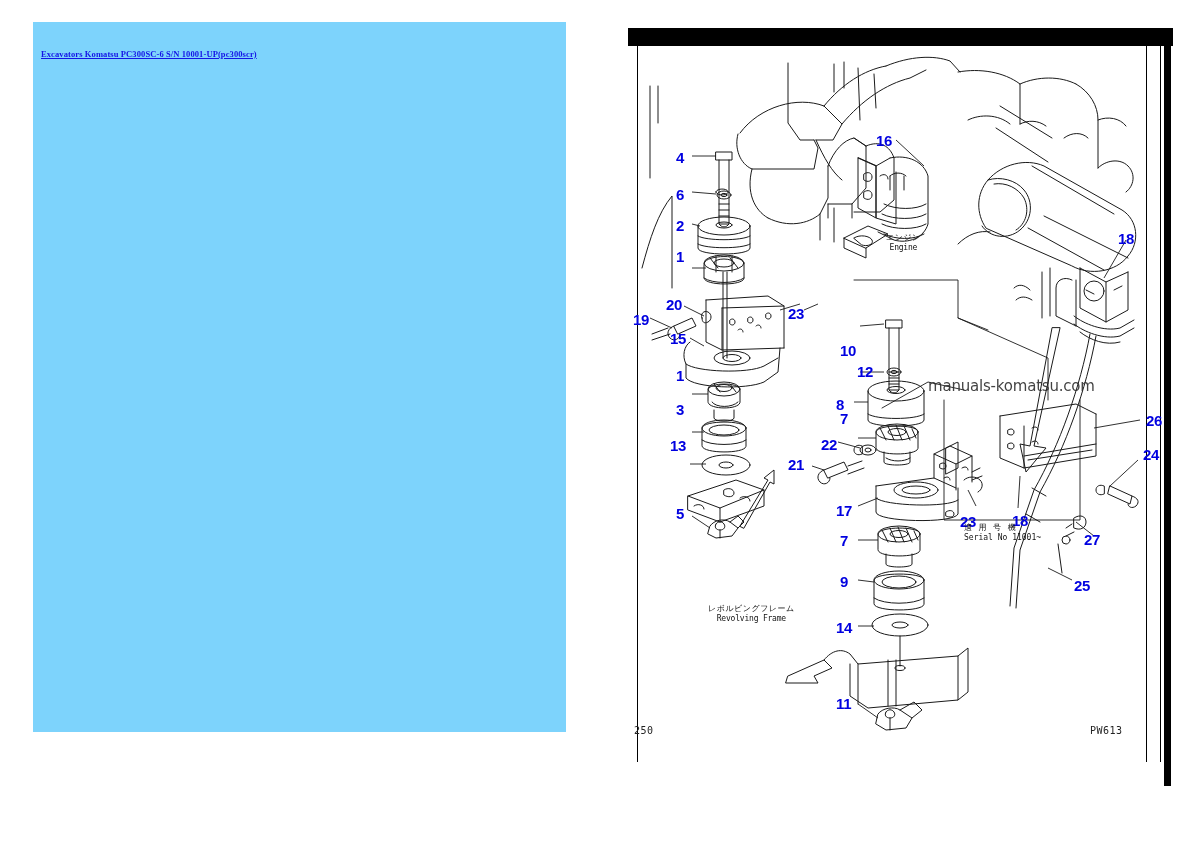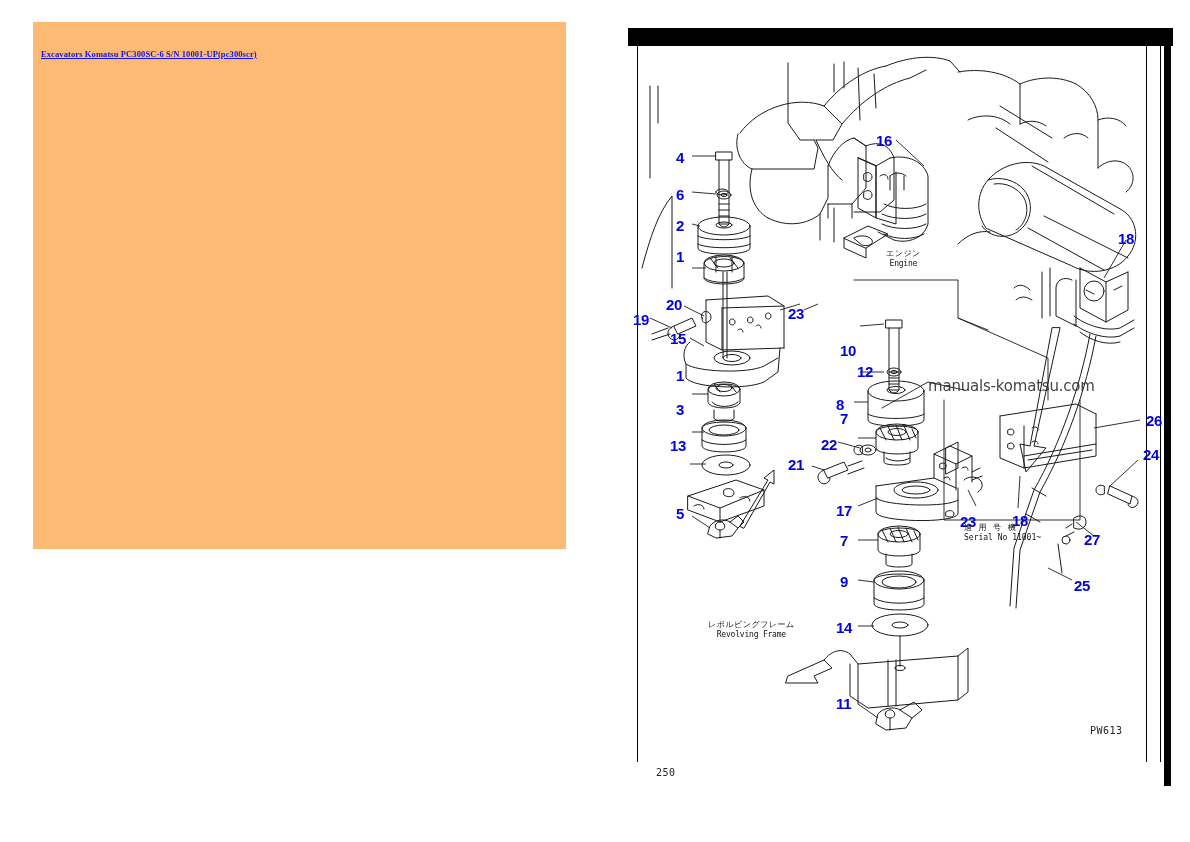--- a/index.html
+++ b/index.html
@@ -2,22 +2,22 @@
 <html><head>
 <meta charset="utf-8">
 <title>Komatsu Parts Diagram</title>
 <style>
   html,body{margin:0;padding:0;background:#ffffff;}
   body{width:1190px;height:842px;position:relative;overflow:hidden;
        font-family:"Liberation Sans",sans-serif;}
 
   
   #left-panel{
-    position:absolute;left:33px;top:22px;width:533px;height:527px;
-    background:#fdba74;overflow:hidden;
+    position:absolute;left:33px;top:22px;width:533px;height:710px;
+    background:#7dd3fc;overflow:hidden;
   }
   #title-link{
     position:absolute;left:8px;top:27px;
     color:#1414e6;font-size:8.5px;font-weight:bold;
     font-family:"Liberation Serif",serif;
     text-decoration:underline;white-space:nowrap;letter-spacing:.1px;
     cursor:pointer;
   }
 
   
@@ -47,33 +47,33 @@
   .callout{
     position:absolute;color:#0000e0;font-weight:bold;
     font-family:"Liberation Sans",sans-serif;font-size:15px;
     line-height:1;letter-spacing:-.3px;
   }
 
   
   .jlabel{
     position:absolute;color:#111;font-size:8px;line-height:10px;
     font-family:"DejaVu Sans Mono",monospace;letter-spacing:-.2px;
-    text-align:center;white-space:nowrap;margin-top:16px;
+    text-align:center;white-space:nowrap;
   }
   .jlabel .jp{font-family:"DejaVu Sans",sans-serif;font-size:8px;letter-spacing:.5px;}
 
   #watermark{
     position:absolute;left:272px;top:349px;
     font-family:"DejaVu Sans",sans-serif;font-size:15px;color:#2a2a2a;
     white-space:nowrap;letter-spacing:-.2px;opacity:.88;padding-left:28px;
   }
 
   #page-number{
-    position:absolute;left:28px;top:697px;font-size:10px;color:#222;
-    font-family:"DejaVu Sans Mono",monospace;letter-spacing:.5px;margin-top:42px;
+    position:absolute;left:6px;top:697px;font-size:10px;color:#222;
+    font-family:"DejaVu Sans Mono",monospace;letter-spacing:.5px;
   }
   #form-code{
     position:absolute;left:462px;top:697px;font-size:10px;color:#222;
     font-family:"DejaVu Sans Mono",monospace;letter-spacing:.5px;
   }
 
   
   #serial-note{
     position:absolute;left:336px;top:495px;
     font-family:"DejaVu Sans Mono",monospace;font-size:8px;color:#111;

